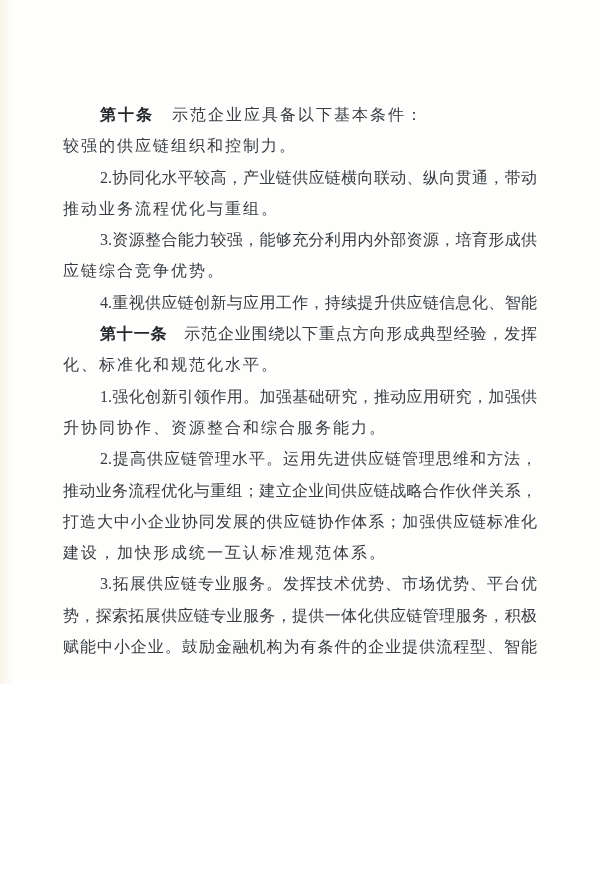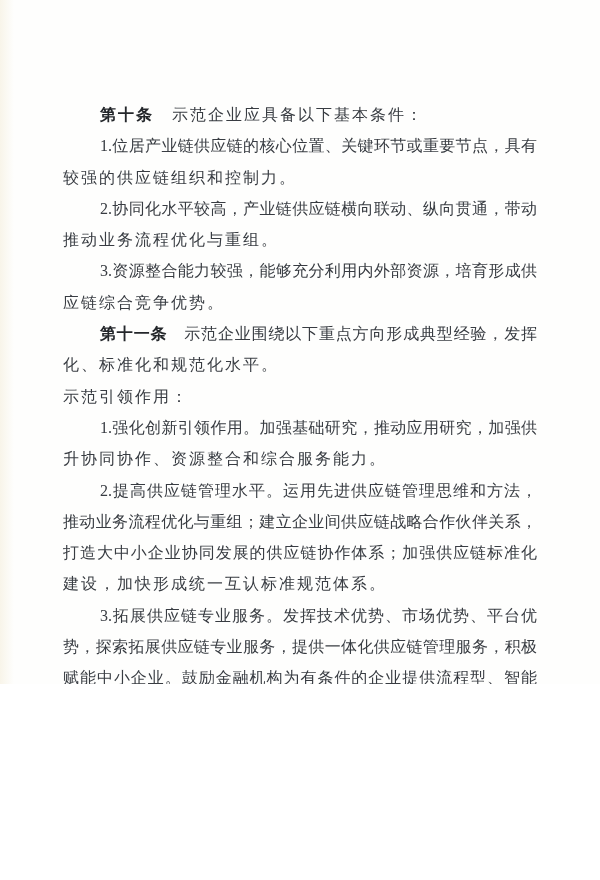--- a/index.html
+++ b/index.html
@@ -47,29 +47,28 @@
     white-space:nowrap;
   }
 </style>
 </head>
 <body>
 
 <div class="page">
   <div class="scan-edge"></div>
   <div class="content">
       <div class="line indent"><b>第十条</b><span>　示范企业应具备以下基本条件：</span></div>
-      <div class="line indent full"><span>1.位居产业链供应链的核心位置、关键环节或重要节点，具有</span></div>
       <div class="line"><span>较强的供应链组织和控制力。</span></div>
       <div class="line indent full"><span>2.协同化水平较高，产业链供应链横向联动、纵向贯通，带动</span></div>
       <div class="line"><span>推动业务流程优化与重组。</span></div>
       <div class="line indent full"><span>3.资源整合能力较强，能够充分利用内外部资源，培育形成供</span></div>
       <div class="line"><span>应链综合竞争优势。</span></div>
+      <div class="line indent full"><span>4.重视供应链创新与应用工作，持续提升供应链信息化、智能</span></div>
       <div class="line indent full"><b>第十一条</b><span>　示范企业围绕以下重点方向形成典型经验，发挥</span></div>
       <div class="line"><span>化、标准化和规范化水平。</span></div>
-      <div class="line"><span>示范引领作用：</span></div>
       <div class="line indent full"><span>1.强化创新引领作用。加强基础研究，推动应用研究，加强供</span></div>
       <div class="line"><span>升协同协作、资源整合和综合服务能力。</span></div>
       <div class="line indent full"><span>2.提高供应链管理水平。运用先进供应链管理思维和方法，</span></div>
       <div class="line full"><span>推动业务流程优化与重组；建立企业间供应链战略合作伙伴关系，</span></div>
       <div class="line full"><span>打造大中小企业协同发展的供应链协作体系；加强供应链标准化</span></div>
       <div class="line"><span>建设，加快形成统一互认标准规范体系。</span></div>
       <div class="line indent full"><span>3.拓展供应链专业服务。发挥技术优势、市场优势、平台优</span></div>
       <div class="line full"><span>势，探索拓展供应链专业服务，提供一体化供应链管理服务，积极</span></div>
       <div class="line full"><span>赋能中小企业。鼓励金融机构为有条件的企业提供流程型、智能</span></div>
     </div>

